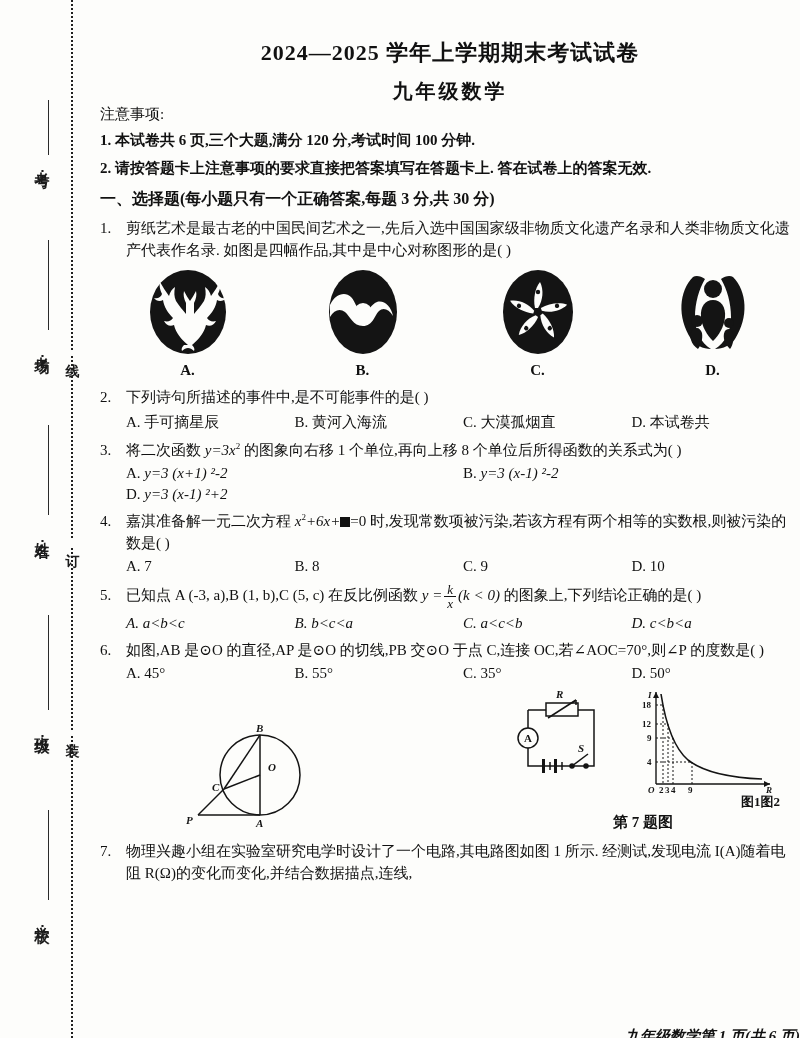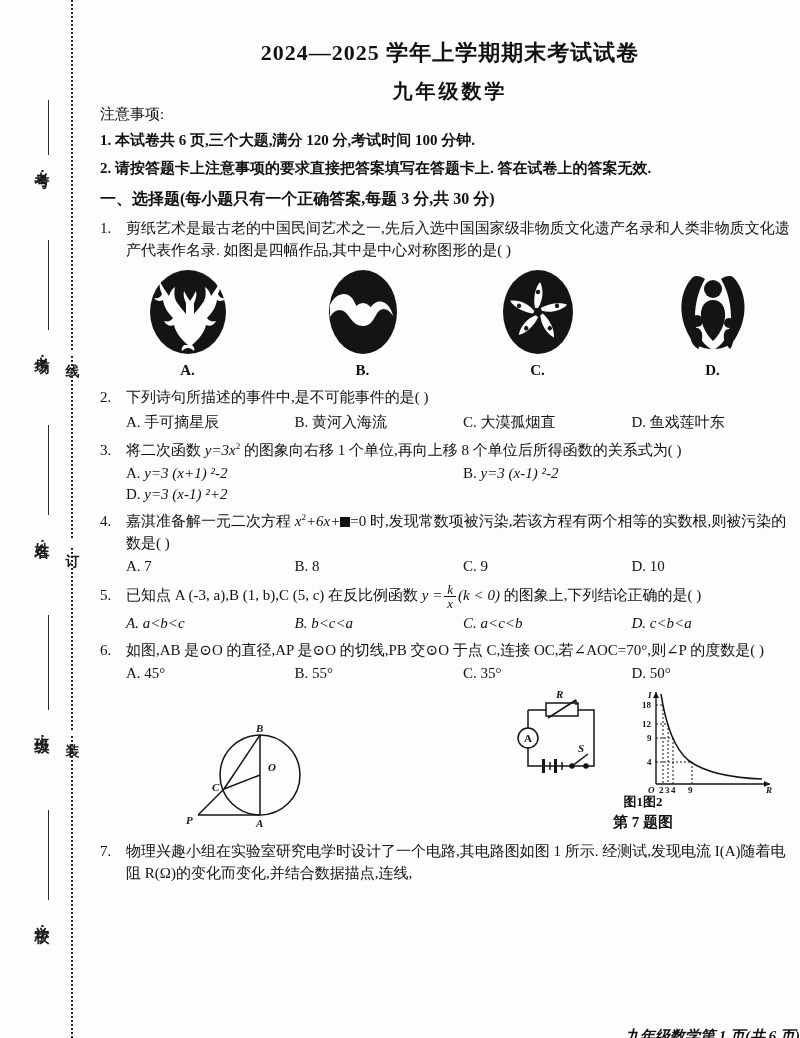--- a/index.html
+++ b/index.html
@@ -73,21 +73,21 @@
 
   
   .cuts{display:flex;justify-content:space-around;margin-top:8px;align-items:flex-end;}
   .cut{width:118px;text-align:center;}
   .cutlabel{font-weight:700;font-size:15px;margin-top:3px;}
 
   
   .figs{display:flex;margin-top:6px;align-items:flex-end;justify-content:space-between;}
   .figbox{text-align:center;}
   .figcap{font-weight:700;font-size:15px;margin-top:2px;}
-  .subcaps{display:flex;justify-content:center;font-weight:700;font-size:13px;}
+  .subcaps{display:flex;justify-content:flex-end;font-weight:700;font-size:13px;}
 
   .footer{
     position:absolute;left:0;right:0;bottom:8px;text-align:right;
     font-weight:700;font-size:15px;font-style:italic;
   }
 </style>
 </head>
 <body>
 
 <div class="page">
@@ -202,21 +202,21 @@
     </div>
 
     <div class="q">
       <span class="num">2.</span>
       <p>下列诗句所描述的事件中,是不可能事件的是(    )</p>
     </div>
     <div class="opts o4">
       <span>A. 手可摘星辰</span>
       <span>B. 黄河入海流</span>
       <span>C. 大漠孤烟直</span>
-      <span>D. 鱼戏莲叶东</span>
+      <span>D. 本试卷共</span>
     </div>
 
     <div class="q">
       <span class="num">3.</span>
       <p><span>将二次函数 </span><em class="v">y=3x</em><sup>2</sup><span> 的图象向右移 1 个单位,再向上移 8 个单位后所得函数的关系式为(    )</span></p>
     </div>
     <div class="opts o2">
       <span><span>A. </span><em class="v">y=3 (x+1) ²-2</em></span>
       <span><span>B. </span><em class="v">y=3 (x-1) ²-2</em></span>
     </div>

